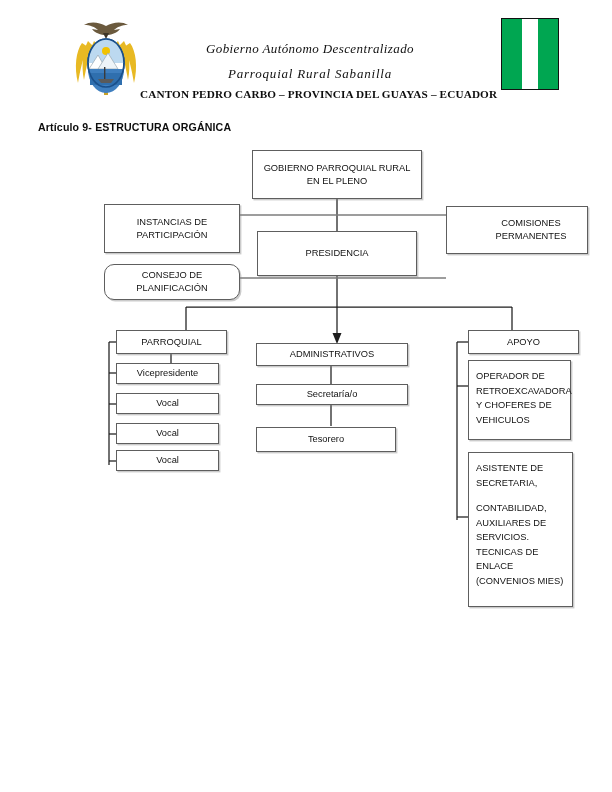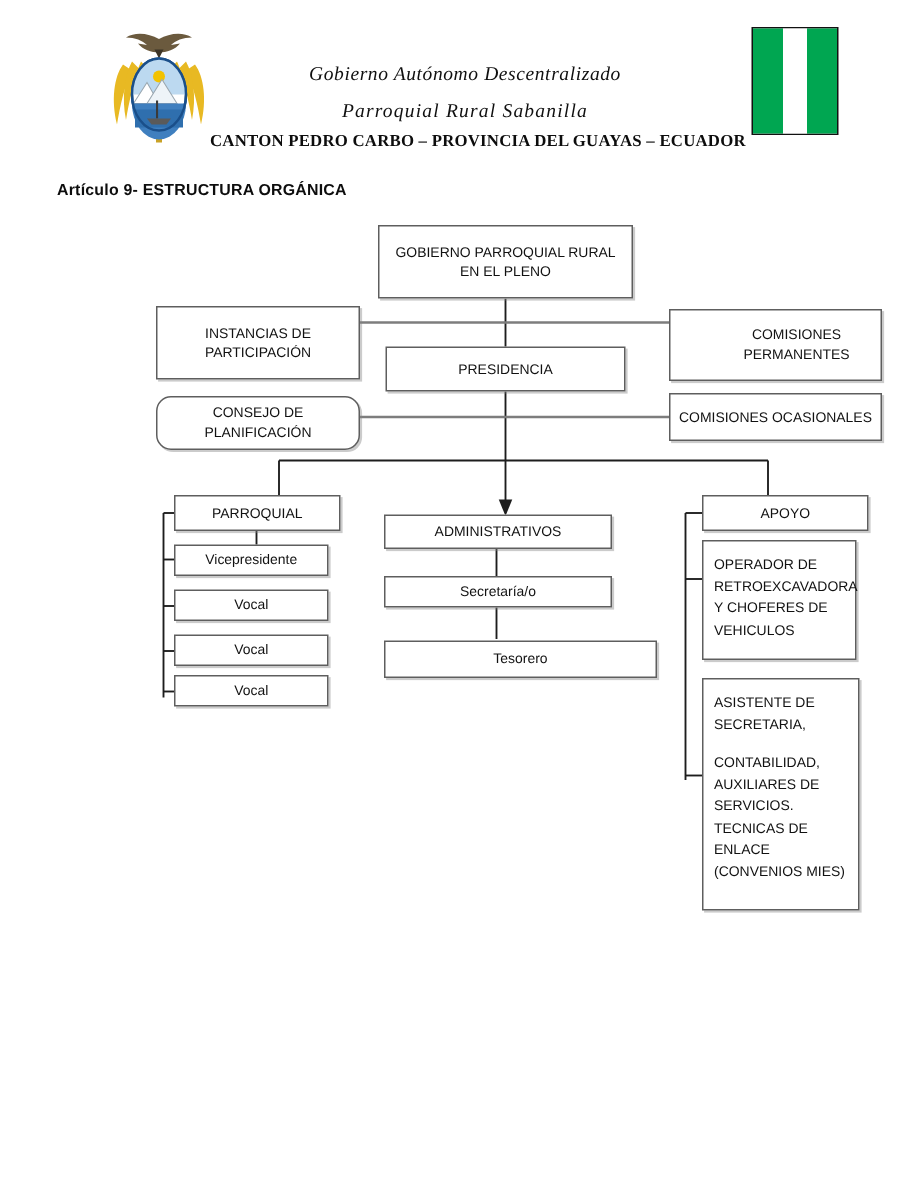--- a/index.html
+++ b/index.html
@@ -196,41 +196,40 @@
       <path d="M441 517 L452 517"></path>
     </g>
   </svg>
 
   <div class="node" style="left:236px; top:150px; width:170px; height:49px;">GOBIERNO PARROQUIAL RURAL EN EL PLENO</div>
 
   <div class="node" style="left:88px; top:204px; width:136px; height:49px;">INSTANCIAS DE PARTICIPACIÓN</div>
 
   <div class="node" style="left:88px; top:264px; width:136px; height:36px;border-radius:10px;">CONSEJO DE PLANIFICACIÓN</div>
 
-  <div class="node" style="left:241px; top:231px; width:160px; height:30px;">PRESIDENCIA</div>
+  <div class="node" style="left:241px; top:231px; width:160px; height:45px;">PRESIDENCIA</div>
 
   <div class="node" style="left:430px; top:206px; width:142px; height:48px;padding-left:32px;">COMISIONES PERMANENTES</div>
 
-  <div class="node" style="left:430px; top:262px; width:142px; height:32px;">COMISIONES OCASIONALES</div>
 
   <div class="node" style="left:100px; top:330px; width:111px; height:24px;">PARROQUIAL</div>
 
   <div class="node" style="left:100px; top:363px; width:103px; height:21px;">Vicepresidente</div>
 
   <div class="node" style="left:100px; top:393px; width:103px; height:21px;">Vocal</div>
 
   <div class="node" style="left:100px; top:423px; width:103px; height:21px;">Vocal</div>
 
   <div class="node" style="left:100px; top:450px; width:103px; height:21px;">Vocal</div>
 
   <div class="node" style="left:240px; top:343px; width:152px; height:23px;">ADMINISTRATIVOS</div>
 
   <div class="node" style="left:240px; top:384px; width:152px; height:21px;">Secretaría/o</div>
 
-  <div class="node" style="left:240px; top:427px; width:182px; height:25px;">Tesorero</div>
+  <div class="node" style="left:240px; top:427px; width:140px; height:25px;">Tesorero</div>
 
   <div class="node" style="left:452px; top:330px; width:111px; height:24px;">APOYO</div>
 
   <div class="node tall-left" style="left:452px; top:360px; width:103px; height:80px;">OPERADOR DE RETROEXCAVADORA Y CHOFERES DE VEHICULOS</div>
 
   <div class="node tall-left" style="left:452px; top:452px; width:105px; height:155px; flex-direction:column;">
     <span class="para">ASISTENTE DE SECRETARIA,</span>
     <span class="para">CONTABILIDAD, AUXILIARES DE SERVICIOS. TECNICAS DE ENLACE (CONVENIOS MIES)</span>
   </div>
 

